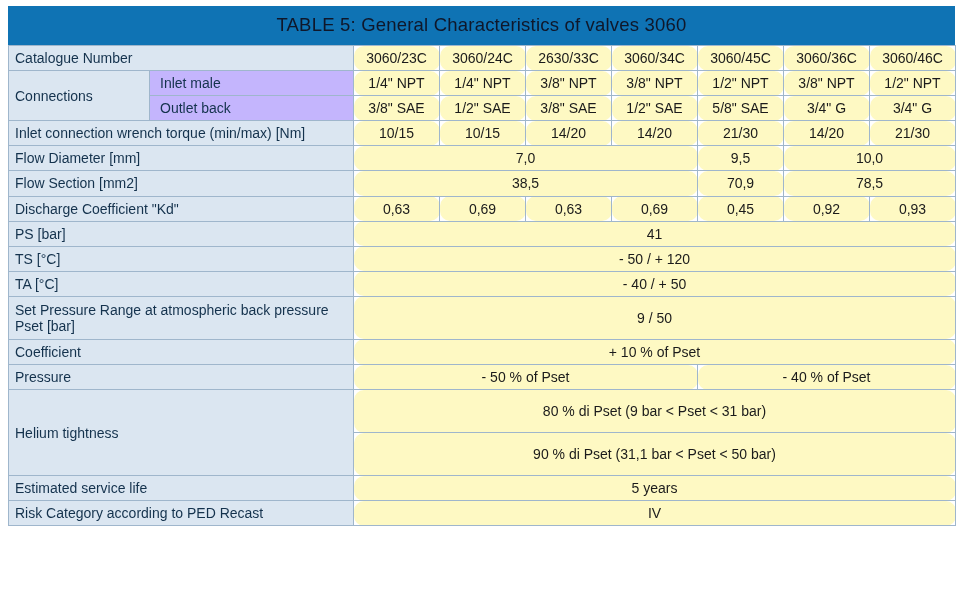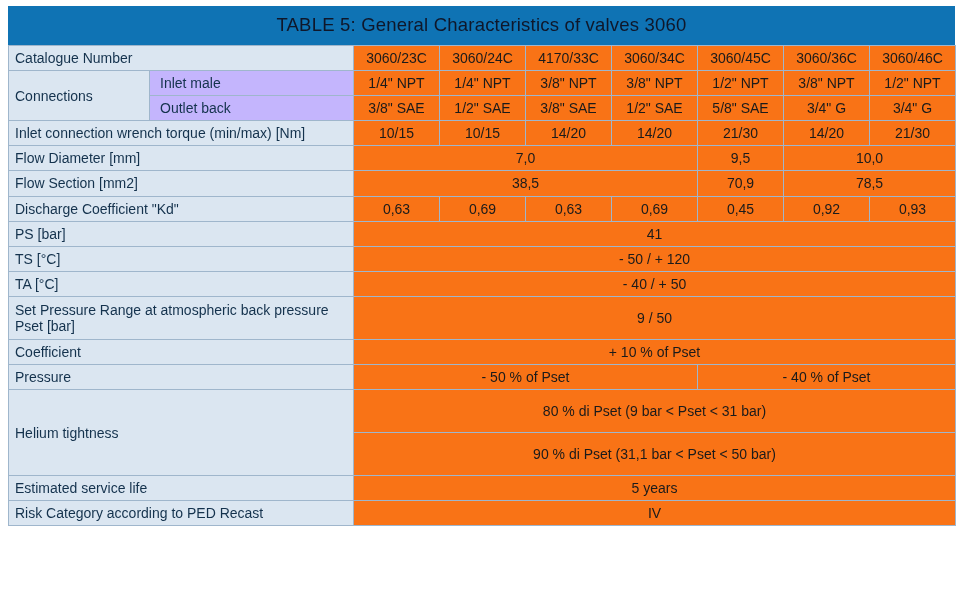--- a/index.html
+++ b/index.html
@@ -48,21 +48,22 @@
     text-align: left;
     font-weight: normal;
     color: #14324d;
   }
   .rowhead.sub {
     background: #c4b5fd;
     padding-left: 10px;
   }
   .datacell {
     text-align: center;
-    background: #f97316;
+    background: #fef9c3;
+    border-radius: 10px;
   }
   .tall {
     height: 34px;
   }
   .two-line {
     line-height: 1.25;
     margin-top: 36px;
   }
   
   col.c-label { width: 141px; }
@@ -84,21 +85,21 @@
         <col class="c-data">
       <col class="c-data">
         <col class="c-data">
         <col class="c-data">
     </colgroup>
     <tbody>
       <tr>
         <td class="rowhead" colspan="2">Catalogue Number</td>
         <td class="datacell">3060/23C</td>
         <td class="datacell">3060/24C</td>
-        <td class="datacell">4170/33C</td>
+        <td class="datacell">2630/33C</td>
         <td class="datacell">3060/34C</td>
         <td class="datacell">3060/45C</td>
         <td class="datacell">3060/36C</td>
         <td class="datacell">3060/46C</td>
       </tr>
 
       <tr>
         <td class="rowhead" rowspan="2">Connections</td>
         <td class="rowhead sub">Inlet male</td>
         <td class="datacell">1/4" NPT</td>

